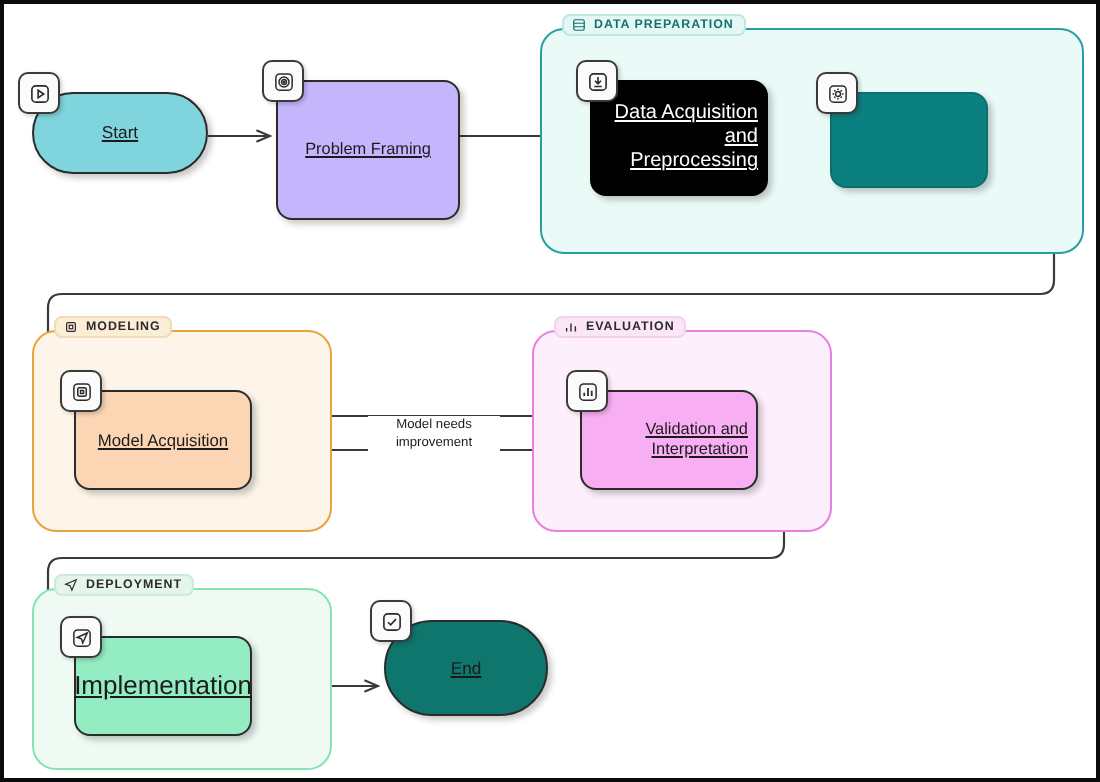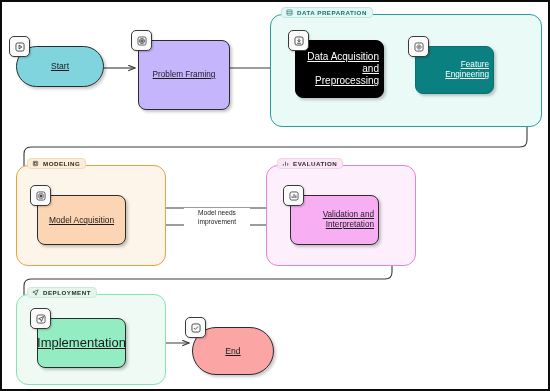--- a/index.html
+++ b/index.html
@@ -136,21 +136,20 @@
   </div>
 
   <div class="node" style="left:413px;top:44px;width:79px;height:48px;background:#0b8080;color:#ffffff;border:1.2px solid #0b6f6f;font-size:8.2px;">
     <span class="badge">
       <svg width="10" height="10" viewBox="0 0 16 16" fill="none" stroke="#2b2b2b" stroke-width="1.2">
         <rect x="1.5" y="1.5" width="13" height="13" rx="3"></rect>
         <circle cx="8" cy="8" r="2"></circle>
         <path d="M8 3.6v1.2M8 11.2v1.2M3.6 8h1.2M11.2 8h1.2M5 5l.9.9M10.1 10.1l.9.9M11 5l-.9.9M5.9 10.1L5 11"></path>
       </svg>
     </span>
-    <span class="lbl">Feature Engineering</span>
   </div>
 
   <div class="node" style="left:35px;top:193px;width:89px;height:50px;background:#fbd5b4;color:#1b1b1b;border:1.2px solid #2b2b2b;font-size:8.4px;">
     <span class="badge">
       <svg width="10" height="10" viewBox="0 0 16 16" fill="none" stroke="#2b2b2b" stroke-width="1.2">
         <rect x="1.5" y="1.5" width="13" height="13" rx="3"></rect>
         <rect x="4.6" y="4.6" width="6.8" height="6.8" rx="1.2"></rect>
           <rect x="6.8" y="6.8" width="2.4" height="2.4"></rect>
       </svg>
     </span>
@@ -170,21 +169,21 @@
   <div class="node" style="left:35px;top:316px;width:89px;height:50px;background:#94ecc2;color:#1b1b1b;border:1.2px solid #2b2b2b;font-size:13px;">
     <span class="badge">
       <svg width="10" height="10" viewBox="0 0 16 16" fill="none" stroke="#2b2b2b" stroke-width="1.2">
         <rect x="1.5" y="1.5" width="13" height="13" rx="3"></rect>
         <path d="M12.2 4L4.2 7.6l3.3 1.1 1.1 3.3z"></path>
       </svg>
     </span>
     <span class="lbl">Implementation</span>
   </div>
 
-  <div class="node term" style="left:190px;top:325px;width:82px;height:48px;background:#fca5a5;color:#1b1b1b;border:1.2px solid #2b2b2b;font-size:8.6px;">
+  <div class="node term" style="left:190px;top:308px;width:82px;height:48px;background:#0f766e;color:#1b1b1b;border:1.2px solid #2b2b2b;font-size:8.6px;">
     <span class="badge">
       <svg width="10" height="10" viewBox="0 0 16 16" fill="none" stroke="#2b2b2b" stroke-width="1.3">
         <rect x="1.5" y="1.5" width="13" height="13" rx="3"></rect>
           <path d="M4.8 8.2l2.1 2.1 4.3-4.6"></path>
       </svg>
     </span>
     <span class="lbl">End</span>
   </div>
 
   <div class="edge-label" style="left:182px;top:206px;width:62px;">

